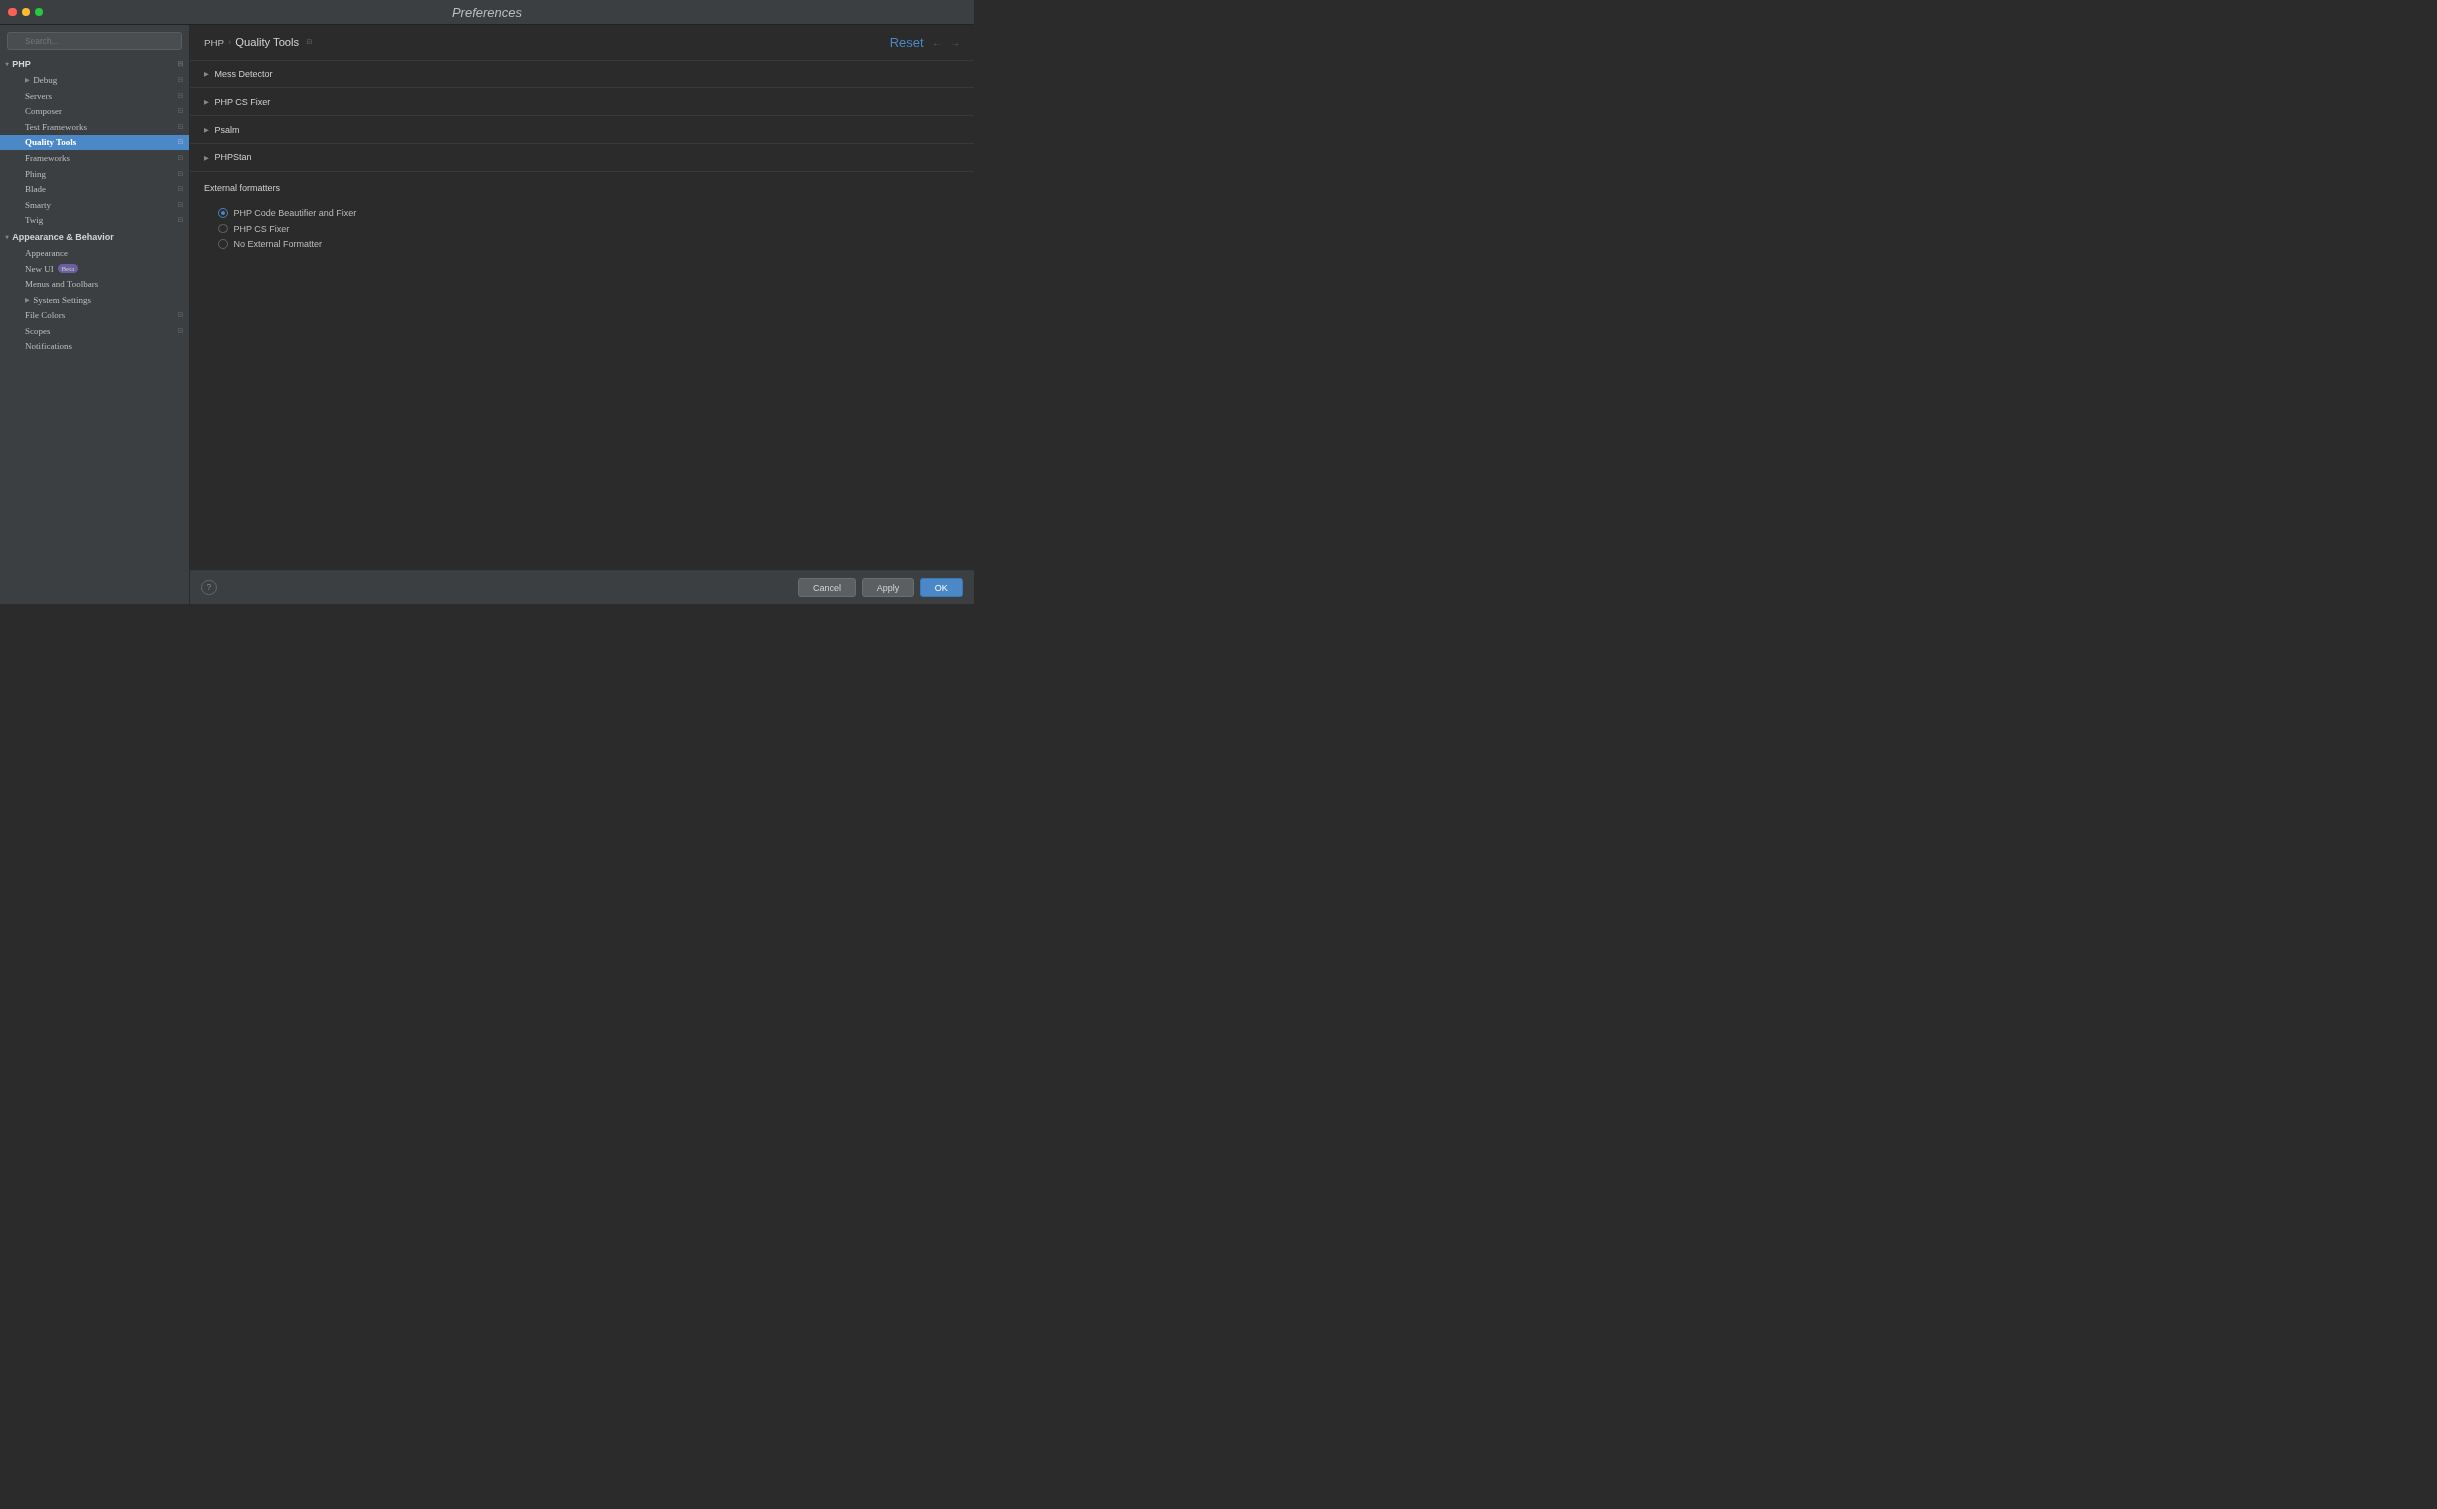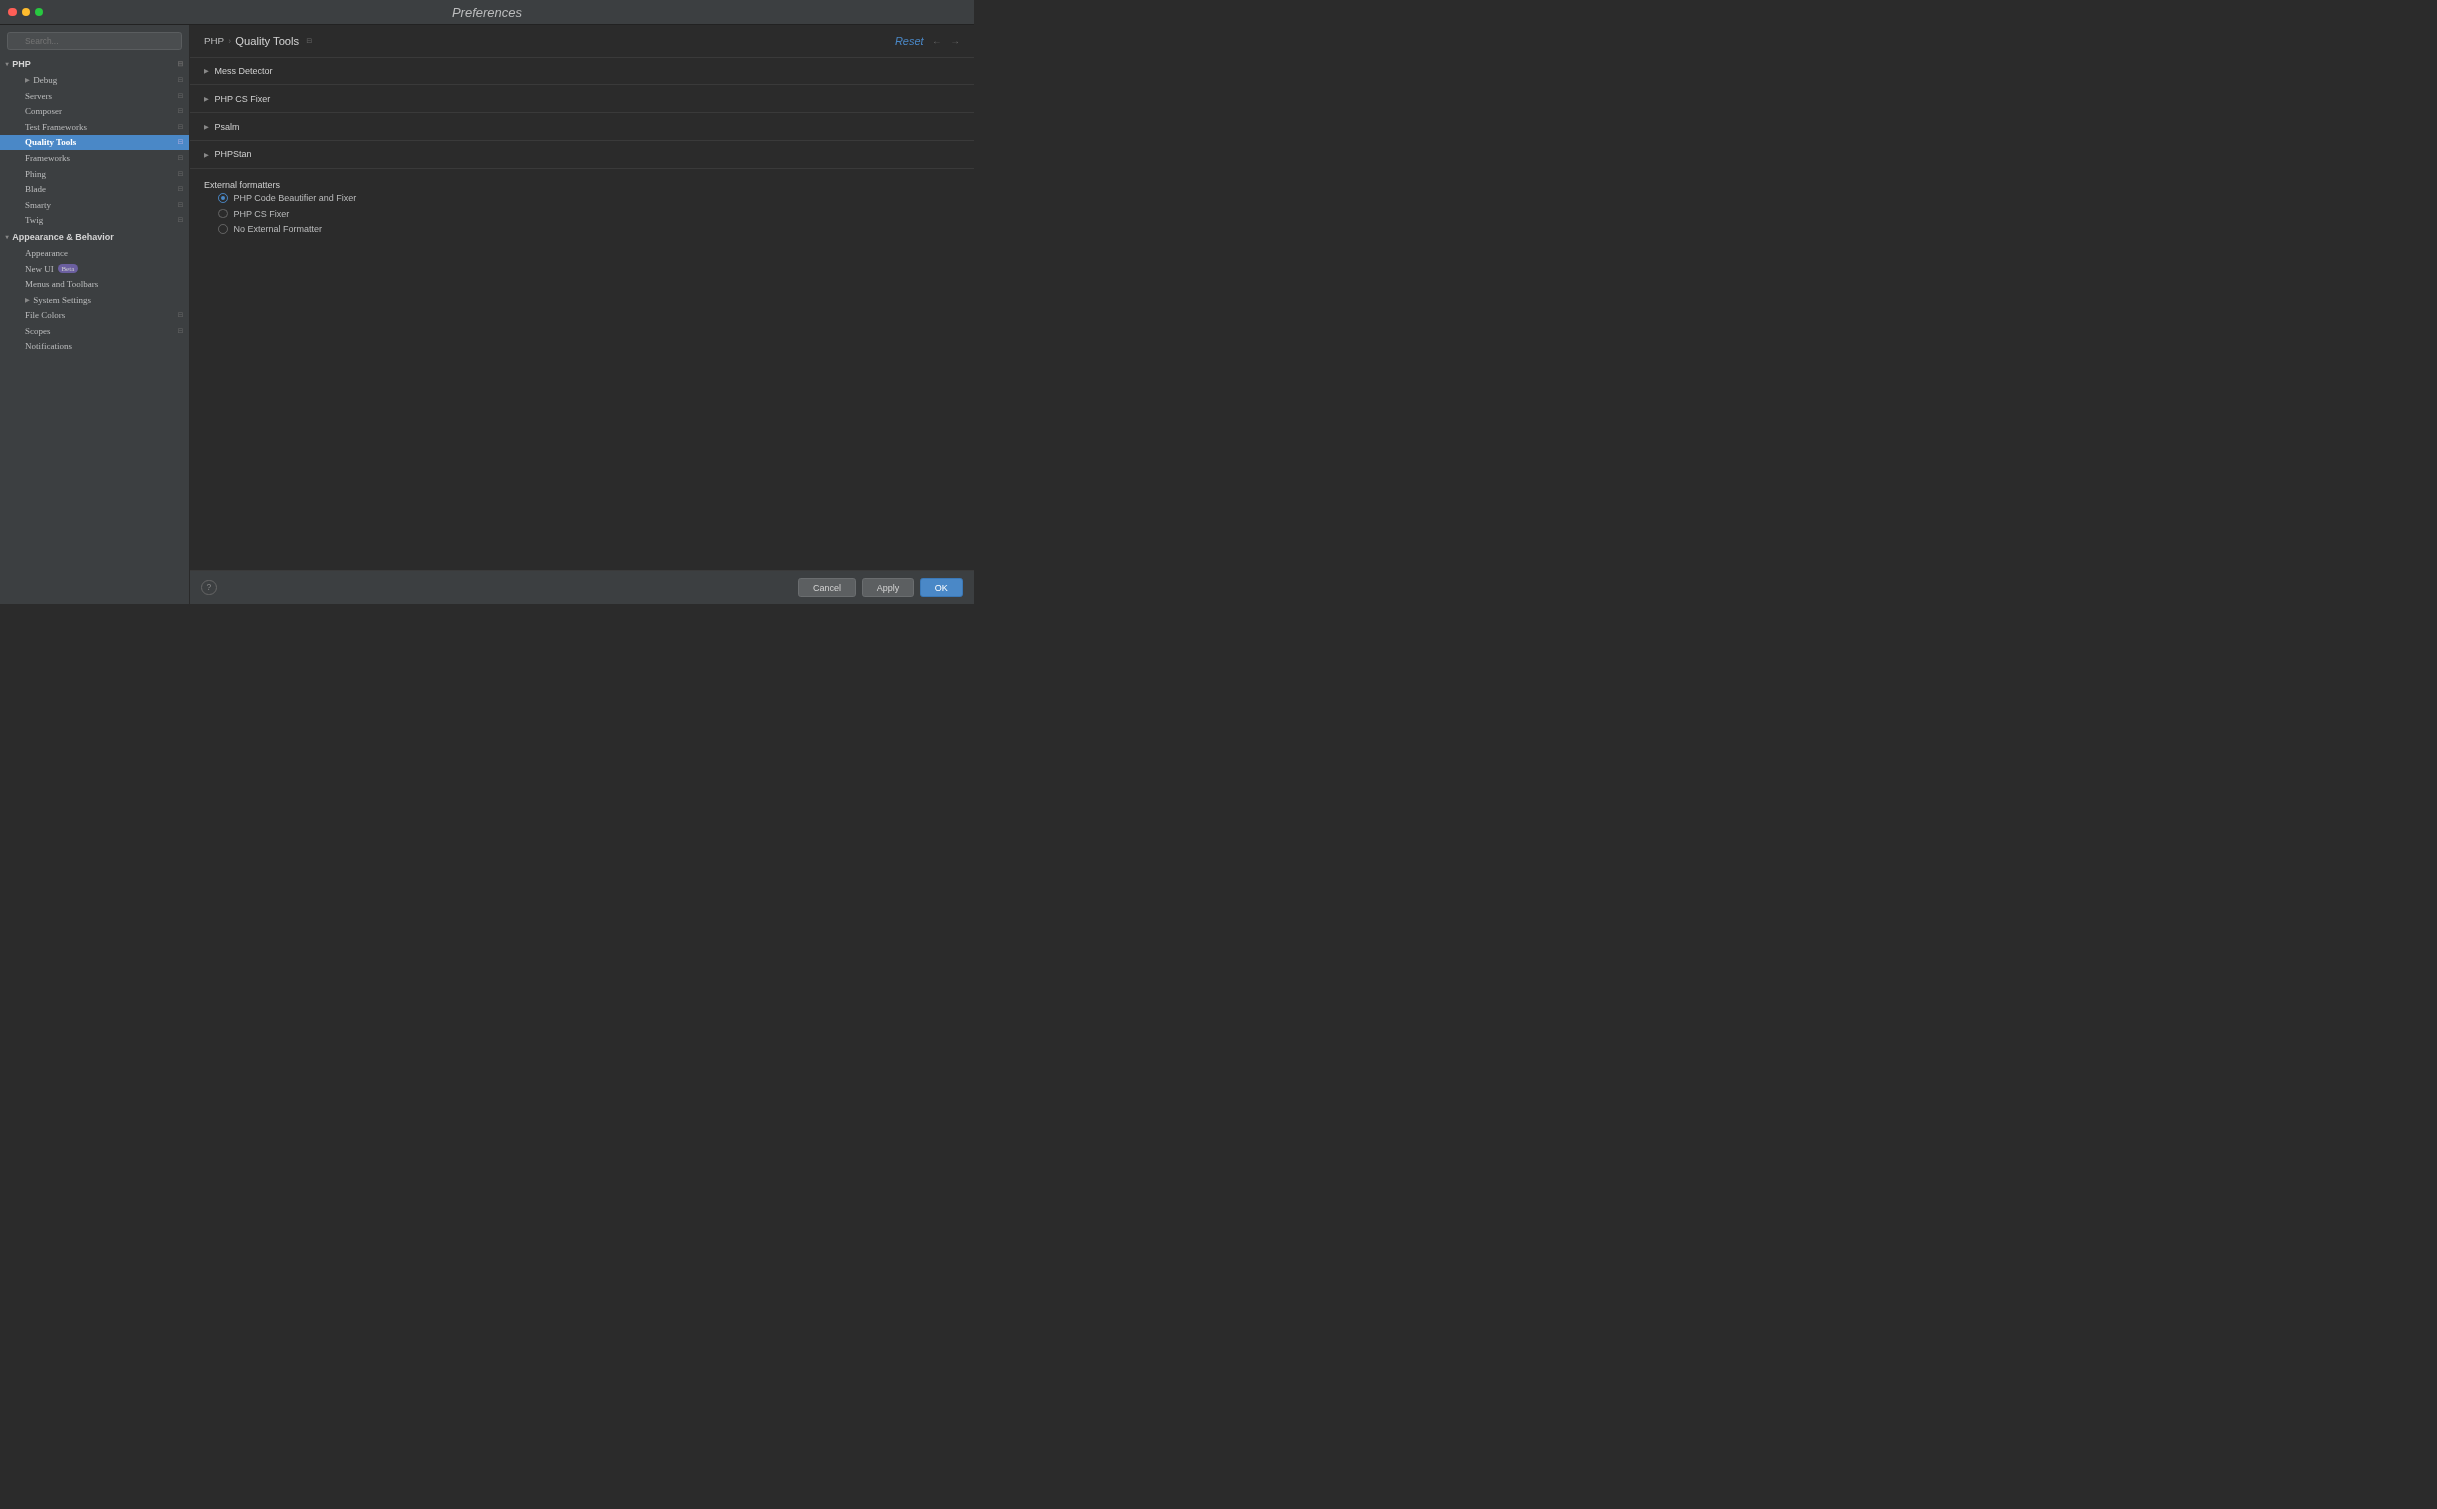--- a/index.html
+++ b/index.html
@@ -187,26 +187,25 @@
       font-size: 7px;
       margin-left: 2.8px;
     }
     .content-header-actions {
       display: flex;
       align-items: center;
       gap: 8.4px;
     }
     .reset-btn {
       color: #4a88c7;
-      font-size: 11px;
+      font-size: 13px;
       cursor: pointer;
       background: none;
       border: none;
       outline: none;
-      font-style: italic;
     }
     .nav-arrow {
       color: #666;
       font-size: 9.8px;
       cursor: pointer;
       background: none;
       border: none;
       outline: none;
     }
     
@@ -236,21 +235,21 @@
       margin-right: 5.6px;
       color: #888;
     }
     
     .formatters-section {
       padding: 11.2px 14px;
     }
     .formatters-title {
       color: #d0d0d0;
       font-size: 9px;
-      margin-bottom: 3px;
+      margin-bottom: 15px;
     }
     .radio-group {
       display: flex;
       flex-direction: column;
       gap: 5.6px;
       padding-left: 14px;
     }
     .radio-item {
       display: flex;
       align-items: center;

